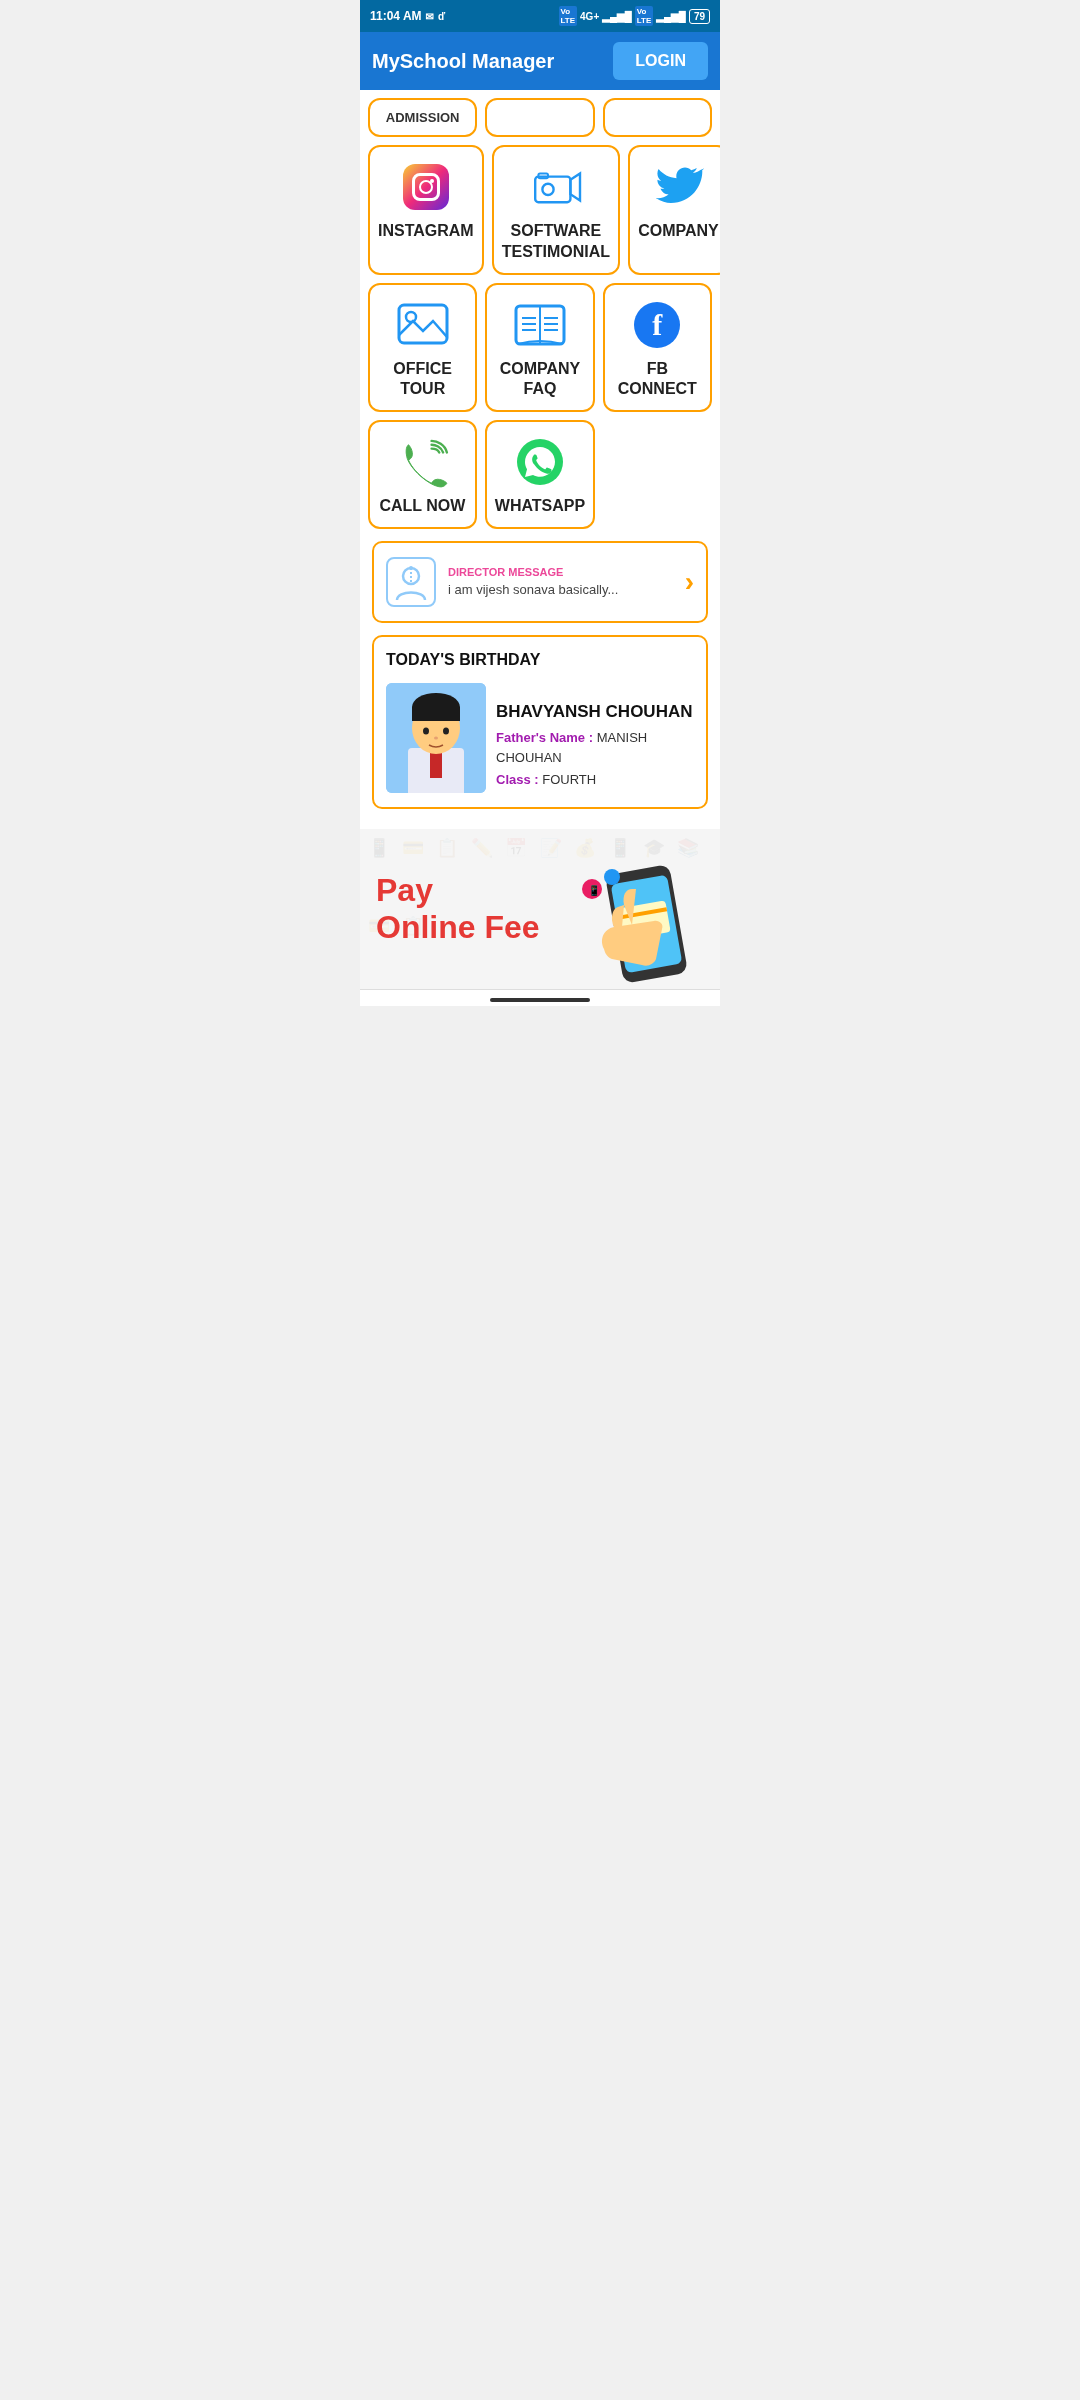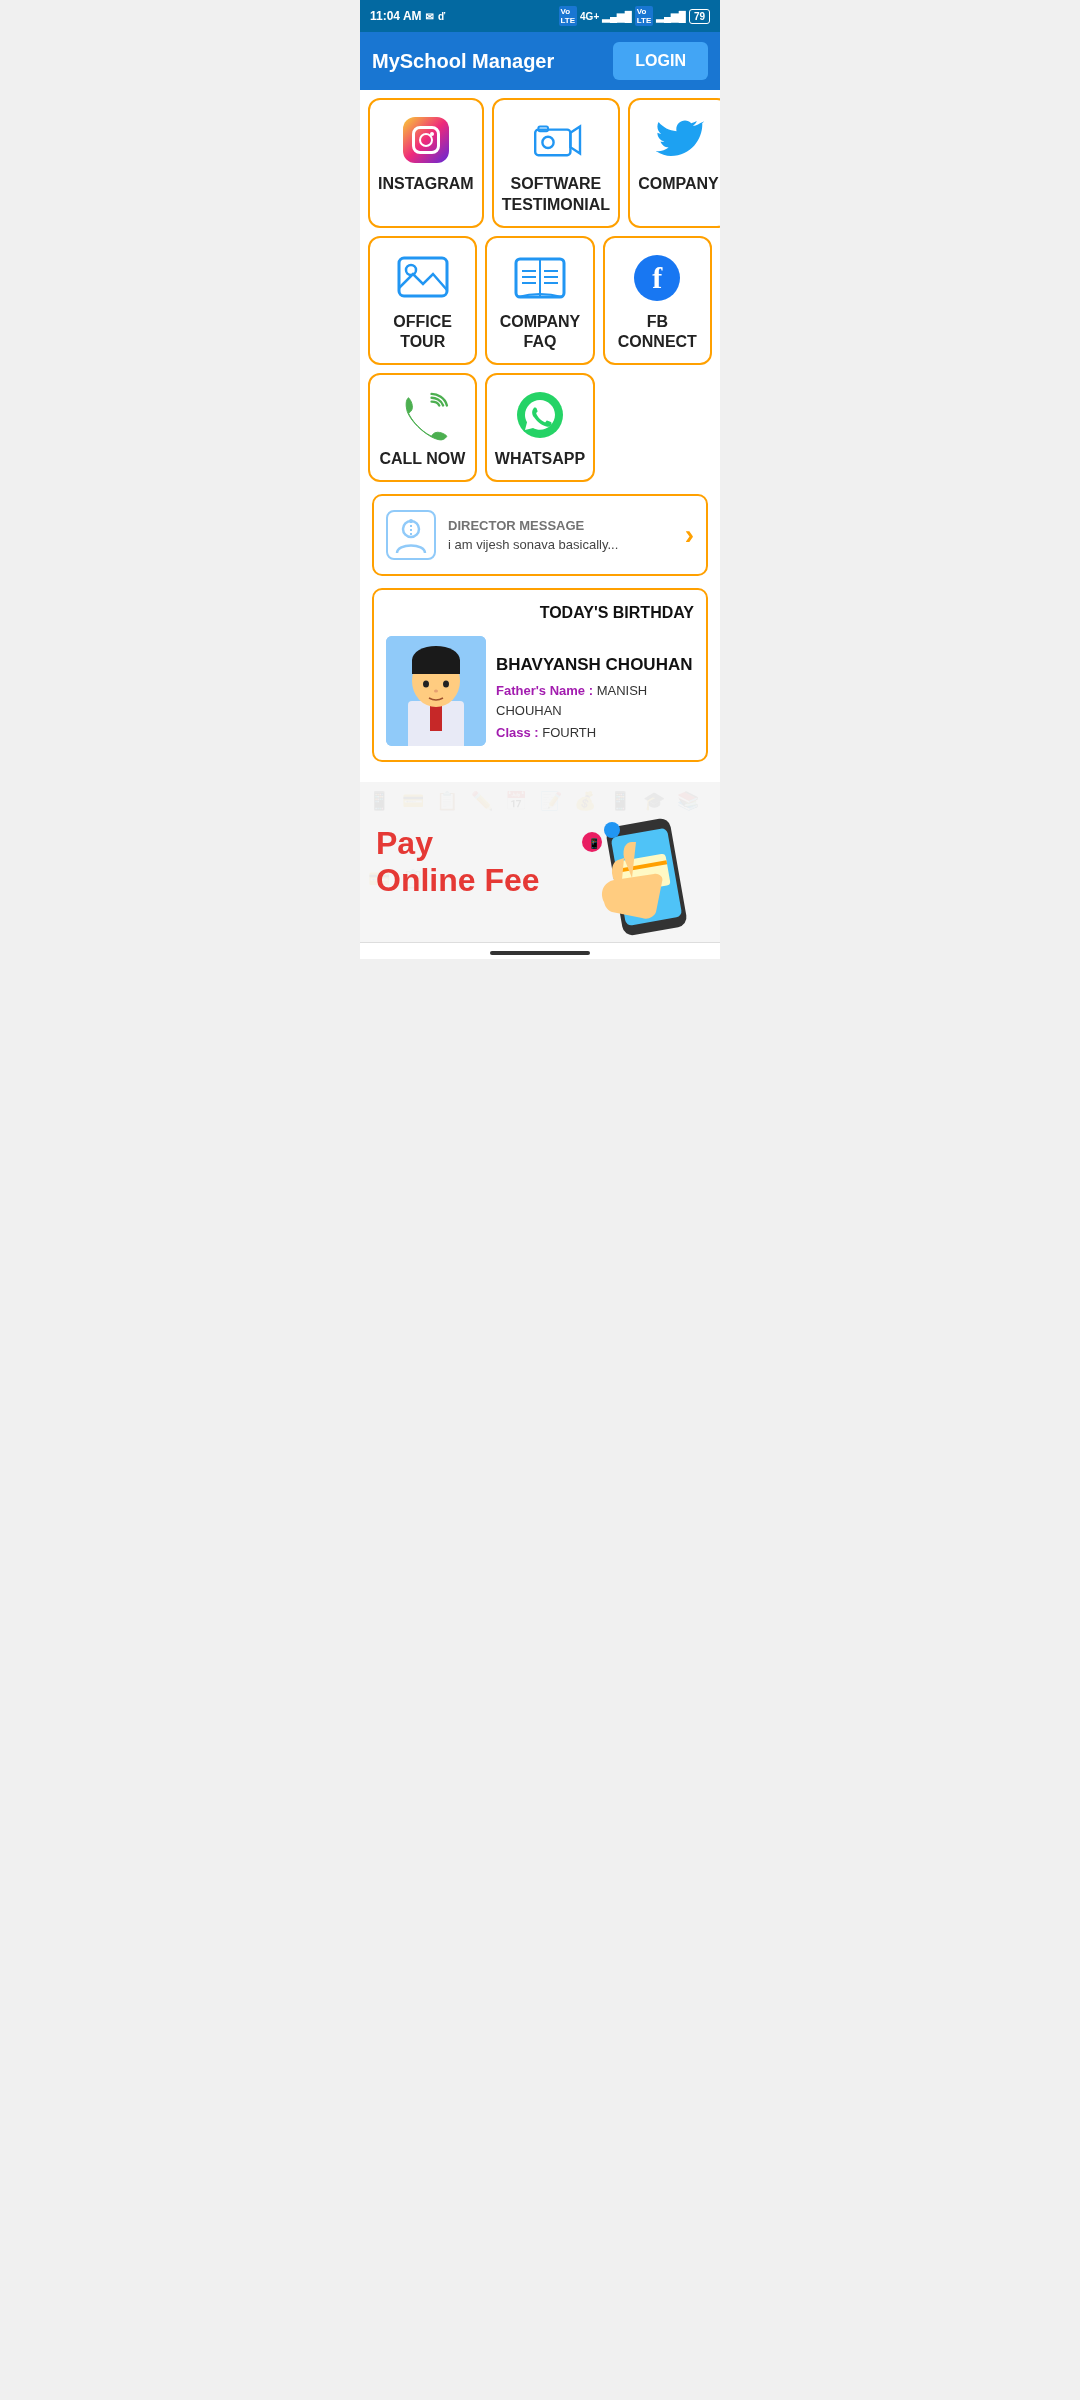--- a/index.html
+++ b/index.html
@@ -185,23 +185,23 @@
     }
     .director-avatar {
       width: 50px; height: 50px;
       border: 2px solid #90CAF9;
       border-radius: 8px;
       display: flex; align-items: center; justify-content: center;
       flex-shrink: 0;
     }
     .director-text { flex: 1; }
     .director-title {
-      font-size: 13px;
-      font-weight: bold;
-      color: #737373;
+      font-size: 11px;
+      font-weight: bold;
+      color: #ec4899;
       margin-bottom: 4px;
     }
     .director-sub {
       font-size: 13px;
       color: #444;
     }
     .chevron-right {
       color: #FFA000;
       font-size: 28px;
       font-weight: bold;
@@ -211,21 +211,21 @@
     .birthday-card {
       border: 2px solid #FFA000;
       border-radius: 10px;
       padding: 14px 12px;
       margin: 0 4px 12px;
       background: white;
     }
     .birthday-title {
       font-size: 16px;
       font-weight: bold;
-      text-align: right;
+      text-align: left;
       color: #111;
       margin-bottom: 14px;
     }
     .birthday-content {
       display: flex;
       align-items: flex-end;
       gap: 10px;
     }
     .student-photo {
       width: 100px; height: 110px;
@@ -326,20 +326,27 @@
   </div>
 </div>
 
 <div class="header">
   <div class="header-title">MySchool Manager</div>
   <button class="login-btn">LOGIN</button>
 </div>
 
 <div class="content">
 
+  <div class="admission-row">
+    <div class="admission-btn">
+      <span>ADMISSION</span>
+    </div>
+    <div class="admission-btn empty"></div>
+    <div class="admission-btn empty"></div>
+  </div>
 
   <div class="icon-grid">
 
     <div class="grid-item">
       <div class="icon-area">
         <div class="instagram-icon">
           <div class="instagram-inner">
             <div class="instagram-circle"></div>
             <div class="instagram-dot"></div>
           </div>

